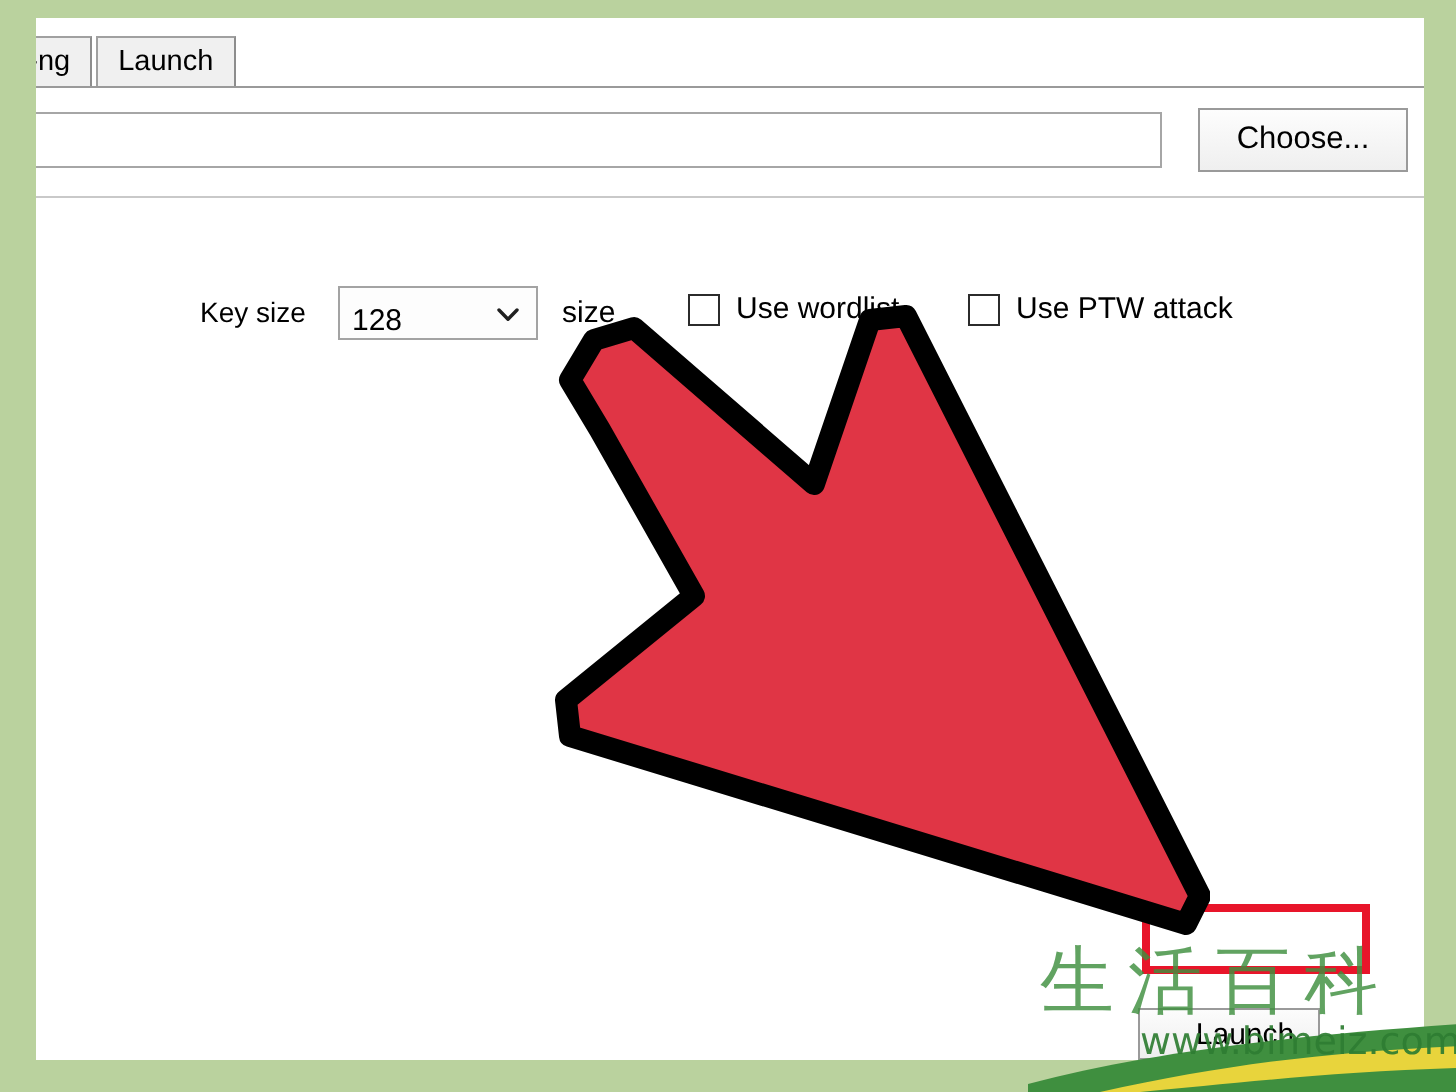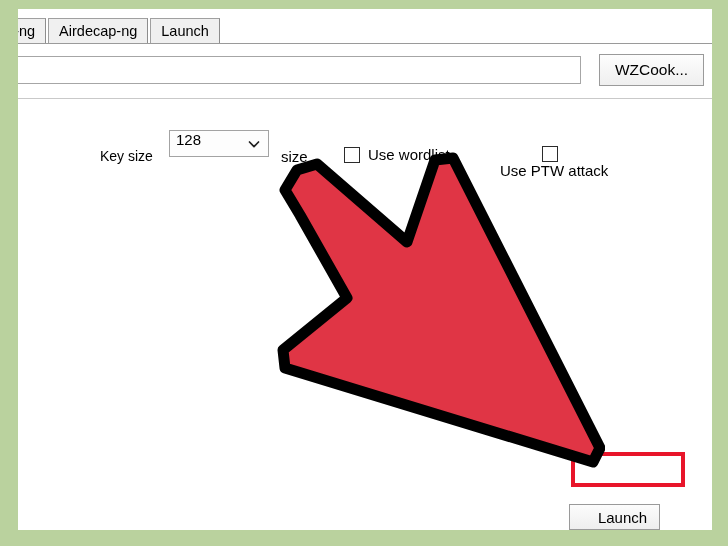--- a/index.html
+++ b/index.html
@@ -140,31 +140,31 @@
   #key-size-label {
     position: absolute;
     left: 116px;
     top: 104px;
     font-size: 14px;
     color: #000;
   }
   #key-size-select {
     position: absolute;
     left: 185px;
-    top: 86px;
+    top: 99px;
     width: 100px;
     height: 27px;
     background: #fdfdfd;
     border: 1px solid #a3a3a3;
     box-sizing: border-box;
     font-size: 15px;
     color: #000;
     padding: 0 6px;
     display: flex;
-    align-items: flex-start;
+    align-items: flex-end;
     cursor: default;
   }
   #key-size-chevron {
     position: absolute;
     right: 8px;
     top: 50%;
     transform: translateY(-50%);
     width: 12px;
     height: 12px;
   }
@@ -190,21 +190,21 @@
     box-sizing: border-box;
     margin-right: 8px;
     cursor: default;
   }
   .checkbox-text {
     font-size: 15px;
     color: #000;
     white-space: nowrap;
   }
   #cb-wordlist { left: 360px; }
-  #cb-ptw      { left: 516px; flex-direction: column; }
+  #cb-ptw      { left: 500px; }
 
   
   #launch-button {
     position: absolute;
     left: 585px;
     top: 460px;
     width: 91px;
     height: 26px;
     background: linear-gradient(#fcfcfc, #eeeeee);
     border: 1px solid #9a9a9a;
@@ -280,34 +280,31 @@
   <div class="green-band band-right"></div>
   <div class="green-band band-bottom"></div>
 
   <div id="app-window">
 
     <div id="tab-strip">
       <div class="tab first">
         <span>mp-ng</span>
       </div>
       <div class="tab">
-        <span>Airdecap-ng</span>
-      </div>
-      <div class="tab">
         <span>Launch</span>
       </div>
     </div>
     <div id="tab-underline"></div>
 
     <div id="content-pane">
 
       <div id="file-row">
         <input id="file-input" type="text" placeholder="" style="">
         <div id="choose-button">
-          <span>WZCook...</span>
+          <span>Choose...</span>
         </div>
       </div>
       <div id="file-row-sep"></div>
 
       <div id="key-size-label">Key size</div>
       <div id="key-size-select">
         <span>128</span>
         <svg id="key-size-chevron" viewBox="0 0 12 12">
           <path d="M1.5 4 L6 8.6 L10.5 4" fill="none" stroke="#202020" stroke-width="1.7" stroke-linecap="round" stroke-linejoin="round"></path>
         </svg>
@@ -329,14 +326,22 @@
 
     </div>
   </div>
 
   <div id="launch-highlight"></div>
 
   <svg id="annotation-arrow" viewBox="0 0 350 320">
     <polygon points="45,65 30,40 42,20 62,14 152,92 180,10 198,8 345,298 338,312 30,218 28,200 92,148" fill="#e03545" stroke="#000000" stroke-width="11" stroke-linejoin="round" stroke-linecap="round"></polygon>
   </svg>
 
+  <div id="watermark">
+    <svg style="position:absolute;left:-2px;top:30px;width:216px;height:50px;" viewBox="0 0 216 50">
+      <path d="M0 46 C 60 30, 130 22, 216 16 L216 50 L0 50 Z" fill="#3f8f3f"></path>
+      <path d="M36 50 C 100 36, 150 30, 216 27 L216 38 C 150 40, 100 46, 56 50 Z" fill="#e8d43c"></path>
+    </svg>
+    <div id="watermark-cjk">生活百科</div>
+    <div id="watermark-url">www.bimeiz.com</div>
+  </div>
 
 </div>
 
 </body></html>

